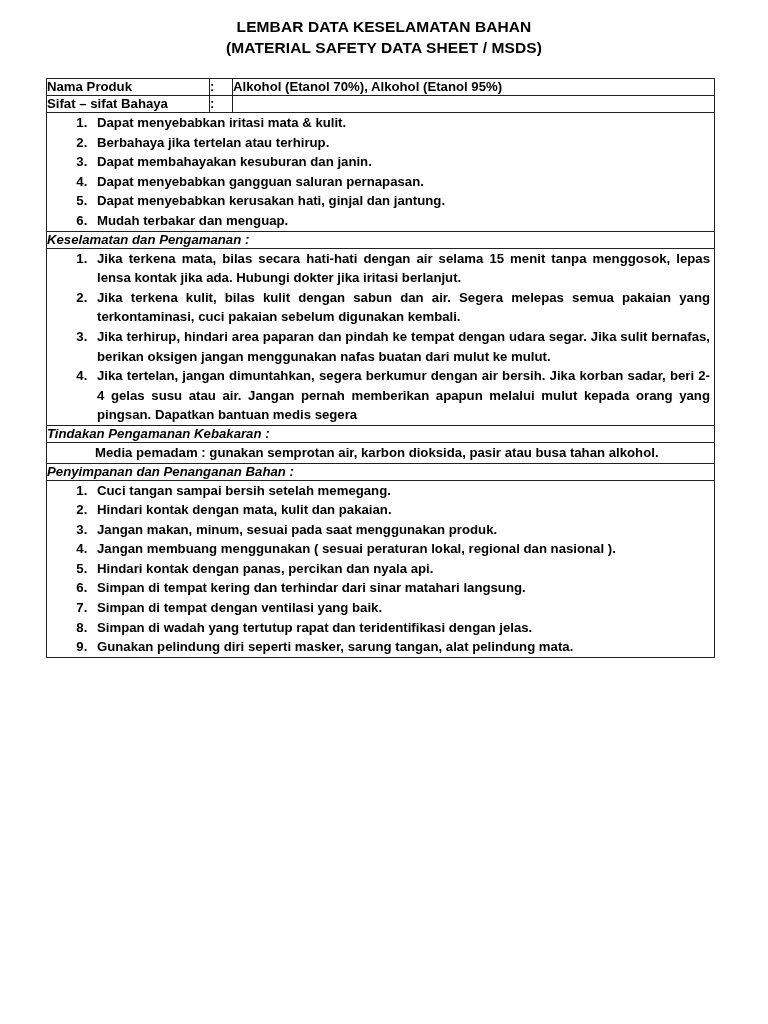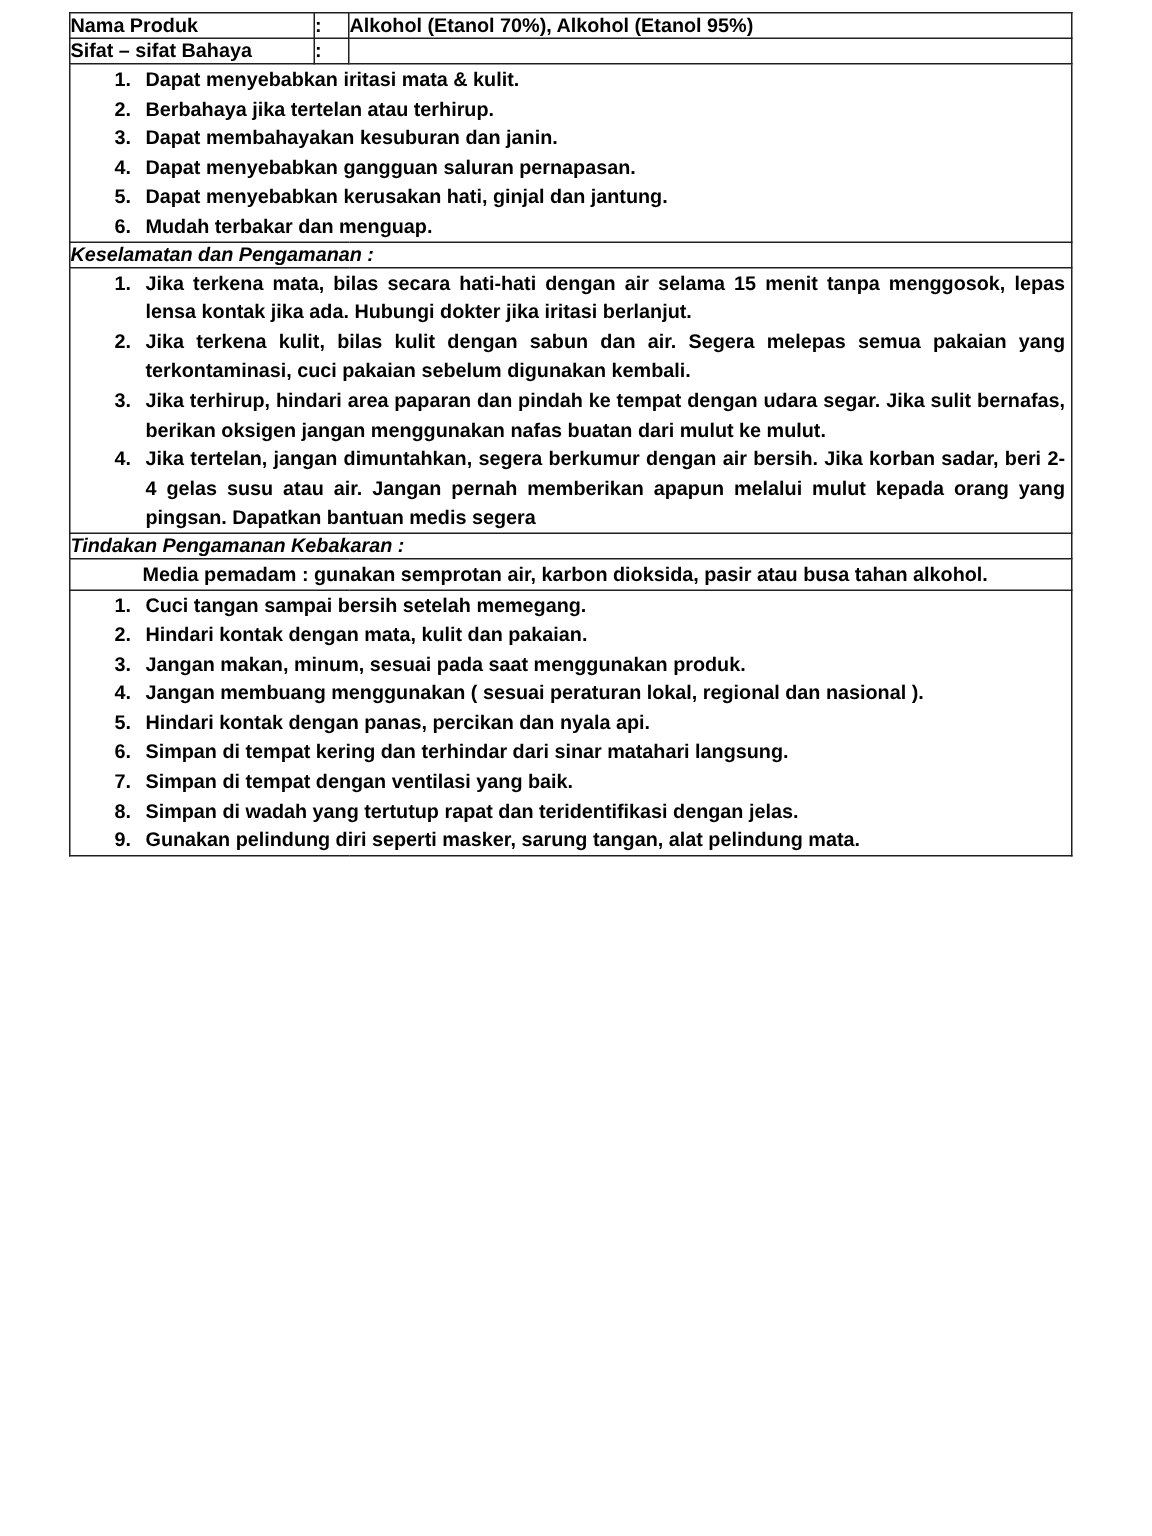--- a/index.html
+++ b/index.html
@@ -29,21 +29,21 @@
     letter-spacing: 0.1px;
   }
   .doc-title .line2 {
     display: block;
   }
 
   table.msds {
     border-collapse: collapse;
     width: 669px;
     margin-left: 46px;
-    margin-top: 8px;
+    margin-top: 20px;
     table-layout: fixed;
   }
   table.msds td {
     border: 1px solid #231f20;
     vertical-align: top;
     padding: 0;
   }
 
   
   .cell-label {
@@ -116,20 +116,24 @@
     padding-left: 48px;
     font-size: 13.2px;
     line-height: 19.6px;
   }
 </style>
 </head>
 <body>
 
 <div class="page">
 
+  <div class="doc-title">
+    <span>LEMBAR DATA KESELAMATAN BAHAN</span>
+    <span class="line2">(MATERIAL SAFETY DATA SHEET / MSDS)</span>
+  </div>
 
   <table class="msds">
     <tbody>
 
       <tr>
         <td class="cell-label">Nama Produk</td>
         <td class="cell-colon">:</td>
         <td class="cell-value">Alkohol (Etanol 70%), Alkohol (Etanol 95%)</td>
       </tr>
 
@@ -170,20 +174,23 @@
       <tr>
         <td class="section-head" colspan="3">Tindakan Pengamanan Kebakaran :</td>
       </tr>
 
       <tr>
         <td class="body-cell-tight" colspan="3">
           <p class="plain">Media pemadam : gunakan semprotan air, karbon dioksida, pasir atau busa tahan alkohol.</p>
         </td>
       </tr>
 
+      <tr>
+        <td class="section-head" colspan="3">Penyimpanan dan Penanganan Bahan :</td>
+      </tr>
 
       <tr>
         <td class="body-cell" colspan="3">
           <ol class="numlist">
             <li>Cuci tangan sampai bersih setelah memegang.</li>
             <li>Hindari kontak dengan mata, kulit dan pakaian.</li>
             <li>Jangan makan, minum, sesuai pada saat menggunakan produk.</li>
             <li>Jangan membuang menggunakan ( sesuai peraturan lokal, regional dan nasional ).</li>
             <li>Hindari kontak dengan panas, percikan dan nyala api.</li>
             <li>Simpan di tempat kering dan terhindar dari sinar matahari langsung.</li>

